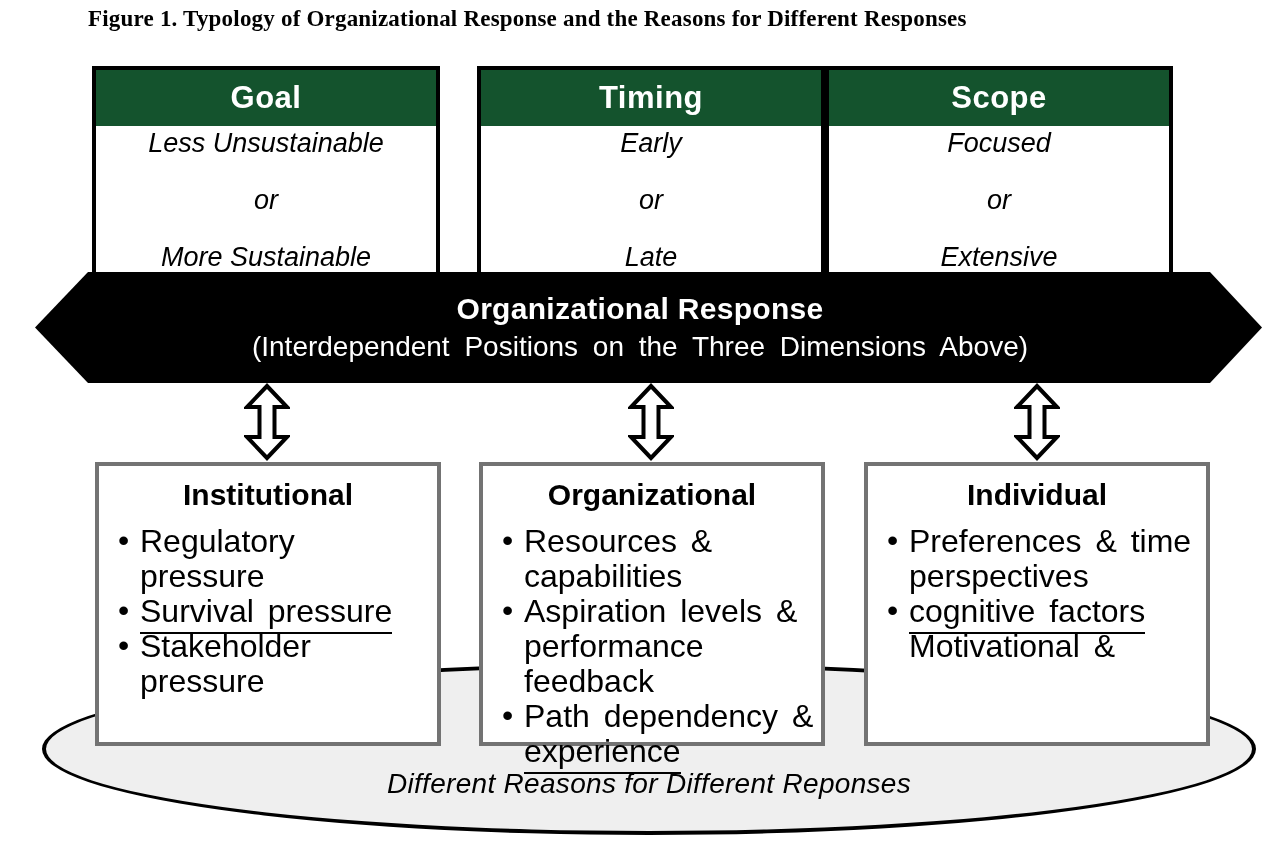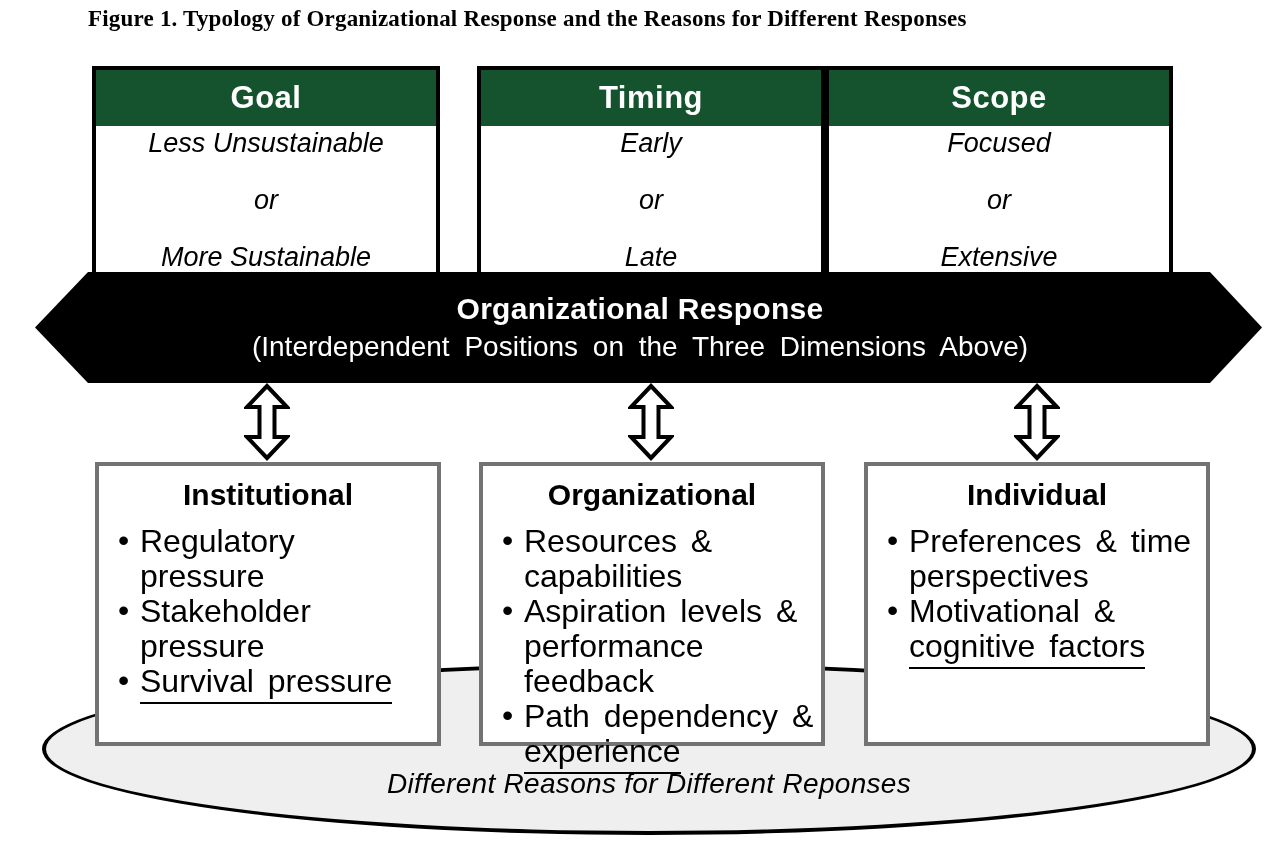--- a/index.html
+++ b/index.html
@@ -146,24 +146,24 @@
 <div class="ellipse"></div>
 <div class="ellipse-caption">Different Reasons for Different Reponses</div>
 
 <div class="reasonbox" id="reason-institutional">
   <div class="rhdr">Institutional</div>
   <div class="bullets">
     <div class="bullet">
       <div class="line"><span>Regulatory pressure</span></div>
     </div>
     <div class="bullet">
-      <div class="line"><span>Stakeholder pressure</span></div>
+      <div class="line"><span class="ul">Survival pressure</span></div>
     </div>
     <div class="bullet">
-      <div class="line"><span class="ul">Survival pressure</span></div>
+      <div class="line"><span>Stakeholder pressure</span></div>
     </div>
   </div>
 </div>
 
 <div class="reasonbox" id="reason-organizational">
   <div class="rhdr">Organizational</div>
   <div class="bullets">
     <div class="bullet">
       <div class="line"><span>Resources &amp;</span></div>
       <div class="line"><span>capabilities</span></div>
@@ -180,17 +180,17 @@
 </div>
 
 <div class="reasonbox" id="reason-individual">
   <div class="rhdr">Individual</div>
   <div class="bullets">
     <div class="bullet">
       <div class="line"><span>Preferences &amp; time</span></div>
       <div class="line"><span>perspectives</span></div>
     </div>
     <div class="bullet">
+      <div class="line"><span class="ul">cognitive factors</span></div>
       <div class="line"><span>Motivational &amp;</span></div>
-      <div class="line"><span class="ul">cognitive factors</span></div>
     </div>
   </div>
 </div>
 
 </body></html>

